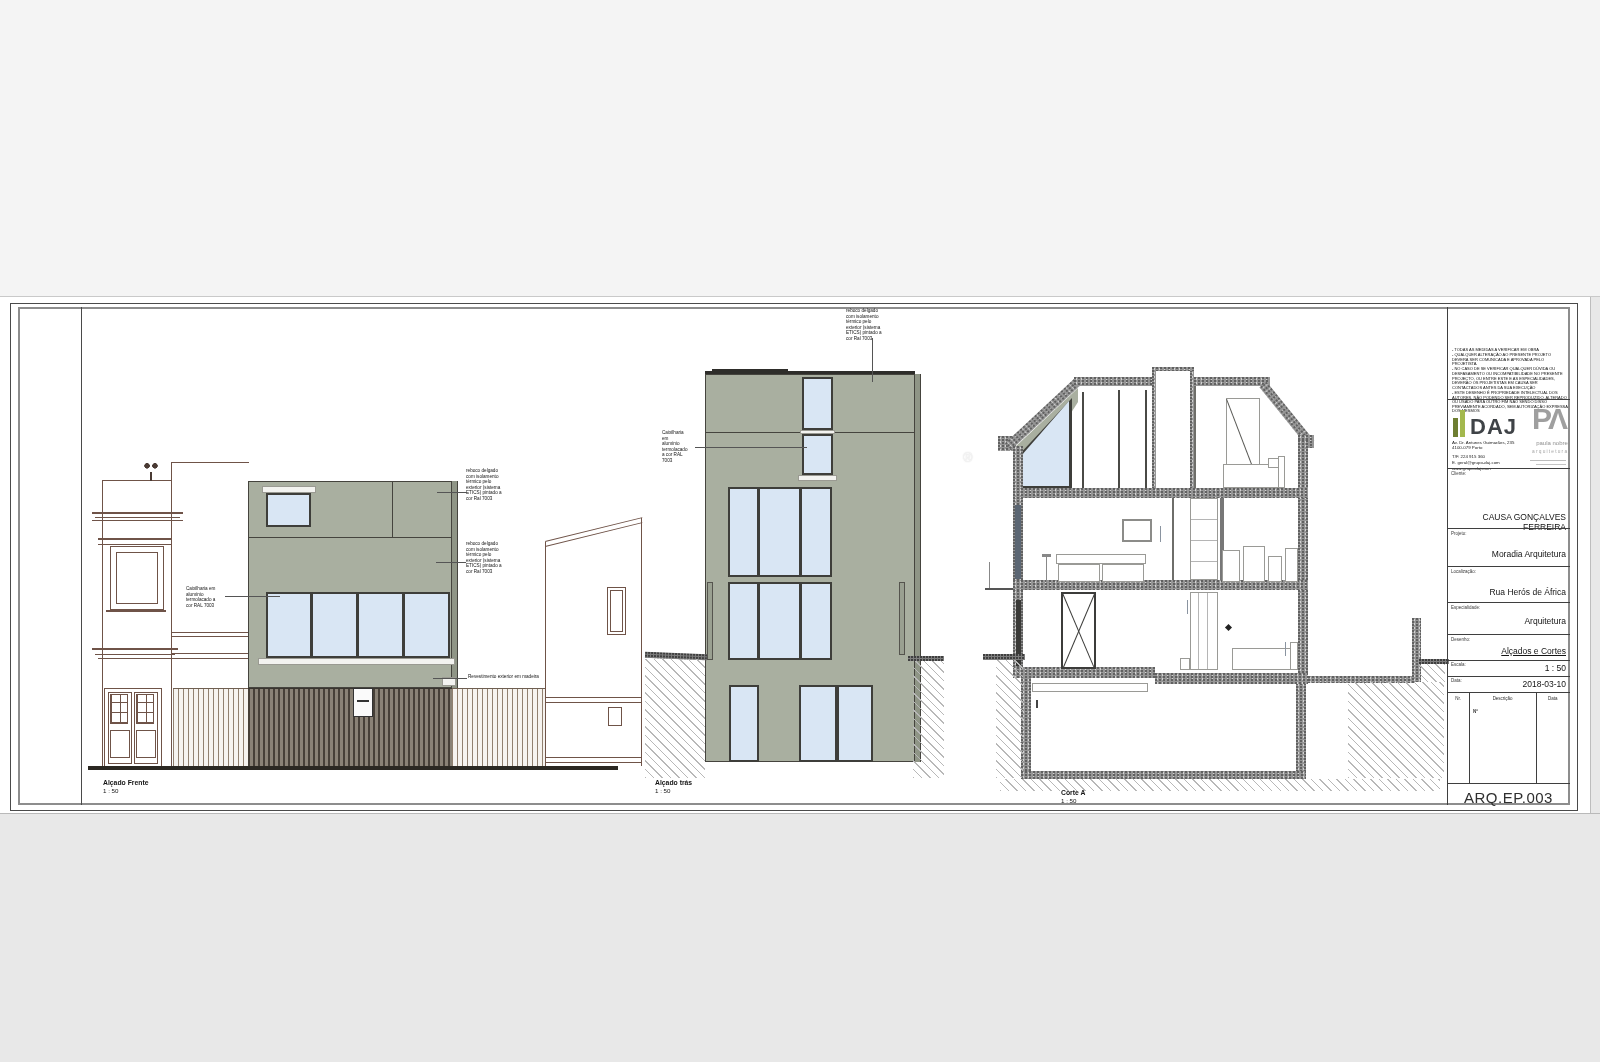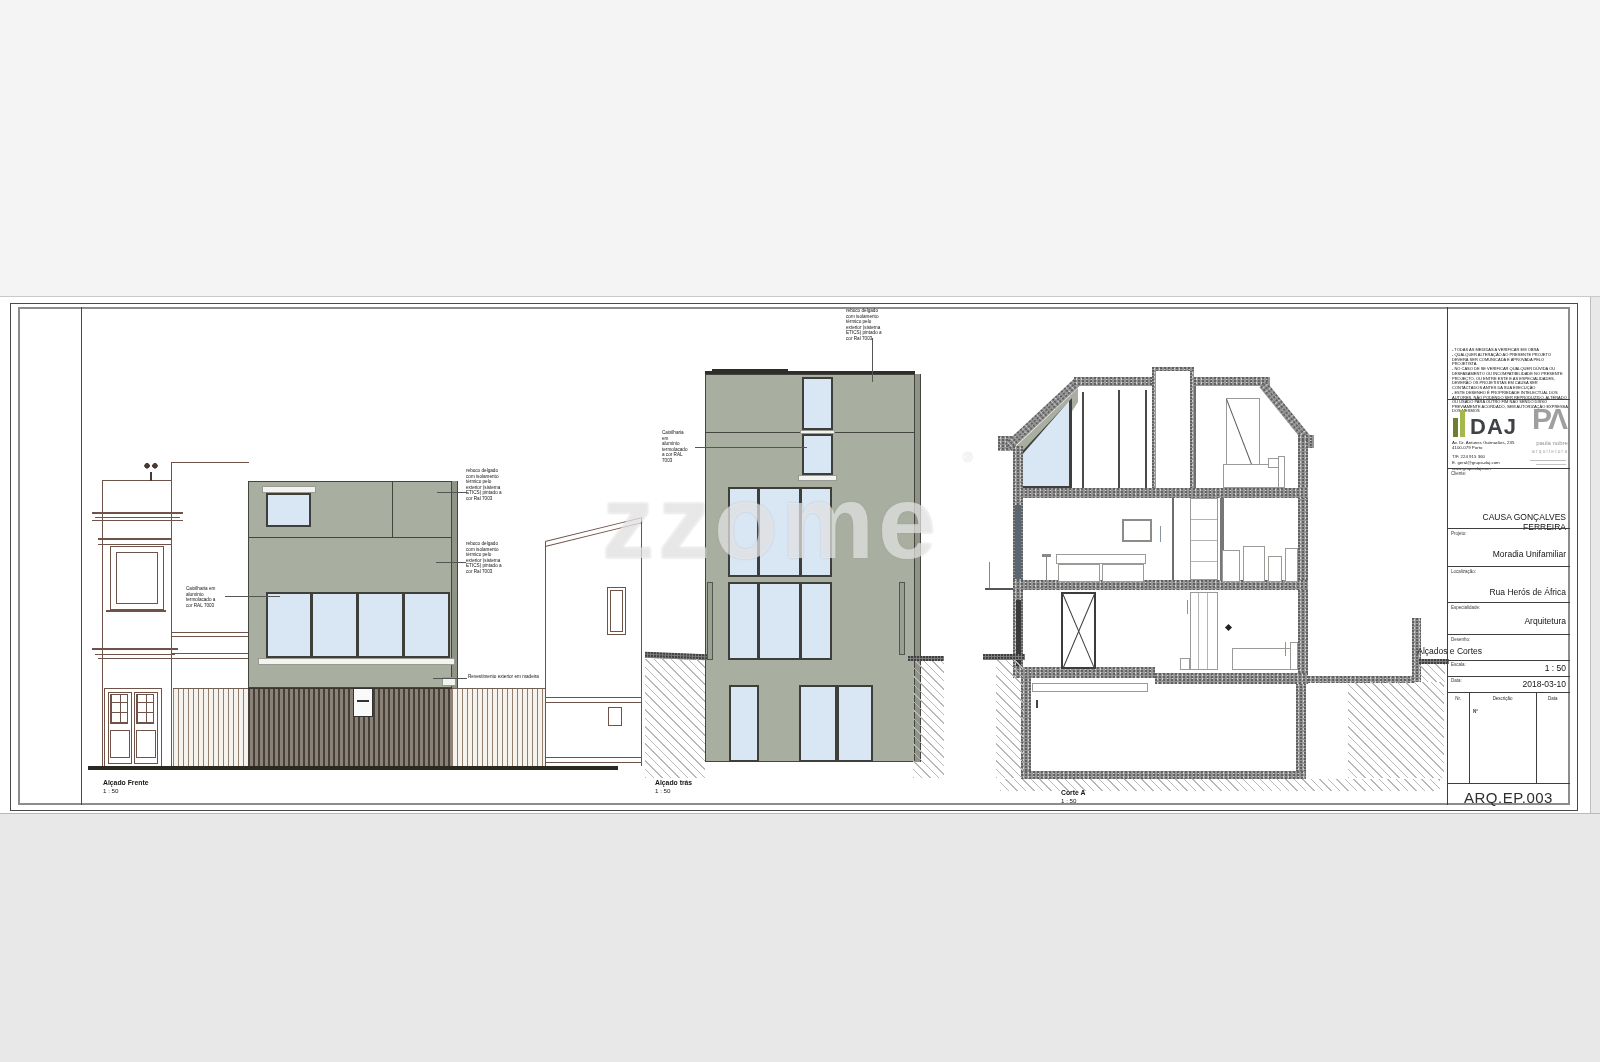--- a/index.html
+++ b/index.html
@@ -289,49 +289,48 @@
   <div class="pr" style="right:32px;top:449px;font-size:8px;letter-spacing:2px;color:#a5a5a5;">arquitetura</div>
   <div class="a" style="left:1530px;top:460px;width:36px;height:1px;background:#bdbdbd;"></div>
   <div class="a" style="left:1536px;top:464px;width:30px;height:1px;background:#c5c5c5;"></div>
 
   <div class="a" style="left:1447px;top:468px;width:123px;height:1px;background:#3f3f3f;"></div>
   <div class="tlbl" style="left:1451px;top:471px;">Cliente:</div>
   <div class="tval" style="left:1450px;top:512px;width:116px;">CAUSA GONÇALVES FERREIRA</div>
 
   <div class="a" style="left:1447px;top:528px;width:123px;height:1px;background:#3f3f3f;"></div>
   <div class="tlbl" style="left:1451px;top:531px;">Projeto:</div>
-  <div class="tval" style="left:1450px;top:549px;width:116px;">Moradia Unifamiliar</div>
+  <div class="tval" style="left:1450px;top:549px;width:116px;">Moradia Arquitetura</div>
 
   <div class="a" style="left:1447px;top:566px;width:123px;height:1px;background:#3f3f3f;"></div>
   <div class="tlbl" style="left:1451px;top:569px;">Localização:</div>
   <div class="tval" style="left:1450px;top:587px;width:116px;">Rua Herós de África</div>
 
   <div class="a" style="left:1447px;top:602px;width:123px;height:1px;background:#3f3f3f;"></div>
   <div class="tlbl" style="left:1451px;top:605px;">Especialidade:</div>
   <div class="tval" style="left:1450px;top:616px;width:116px;">Arquitetura</div>
 
   <div class="a" style="left:1447px;top:634px;width:123px;height:1px;background:#3f3f3f;"></div>
   <div class="tlbl" style="left:1451px;top:637px;">Desenho:</div>
-  <div class="tval" style="left:1366px;top:646px;width:116px;">Alçados e Cortes</div>
+  <div class="tval" style="left:1450px;top:646px;width:116px;text-decoration:underline;">Alçados e Cortes</div>
 
   <div class="a" style="left:1447px;top:660px;width:123px;height:1px;background:#3f3f3f;"></div>
   <div class="tlbl" style="left:1451px;top:662px;">Escala:</div>
   <div class="tval" style="left:1450px;top:663px;width:116px;">1 : 50</div>
 
   <div class="a" style="left:1447px;top:676px;width:123px;height:1px;background:#3f3f3f;"></div>
   <div class="tlbl" style="left:1451px;top:678px;">Data:</div>
   <div class="tval" style="left:1450px;top:679px;width:116px;">2018-03-10</div>
 
   <div class="a" style="left:1447px;top:692px;width:123px;height:1px;background:#3f3f3f;"></div>
   <div class="a" style="left:1469px;top:692px;width:1px;height:91px;background:#3f3f3f;"></div>
   <div class="a" style="left:1536px;top:692px;width:1px;height:91px;background:#3f3f3f;"></div>
   <div class="thc" style="left:1447px;top:696px;width:40px;">Nr.</div>
   <div class="thc" style="left:1469px;top:696px;width:120px;">Descrição</div>
   <div class="thc" style="left:1536px;top:696px;width:60px;">Data</div>
   <div class="tlbl" style="left:1473px;top:709px;font-weight:bold;">Nº</div>
 
   <div class="a" style="left:1447px;top:783px;width:123px;height:1px;background:#3f3f3f;"></div>
   <div class="a" style="left:1447px;top:789px;width:123px;text-align:center;font-size:15px;color:#2f2f2f;letter-spacing:.5px;">ARQ.EP.003</div>
 
-  <div id="wm" style="left:602px;top:470px;">zzome</div>
   <div id="wmreg" style="left:963px;top:450px;">®</div>
 
 </div>
 
 </body></html>

